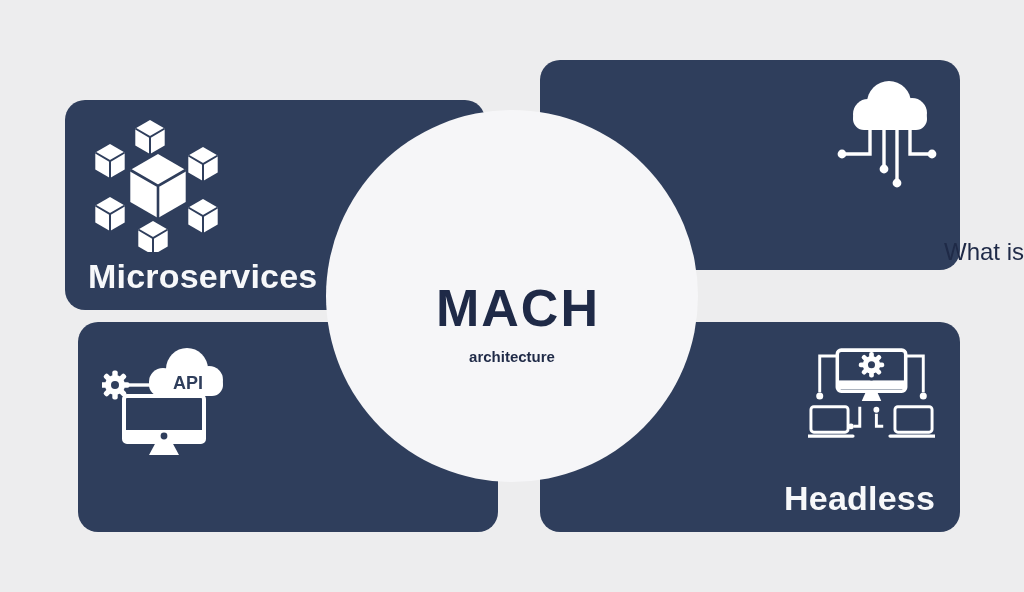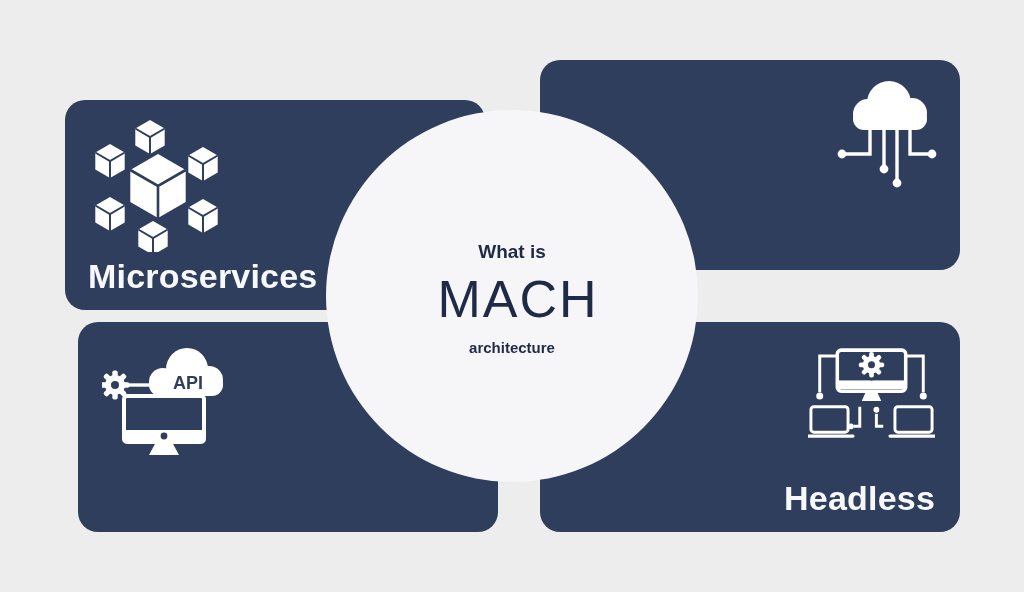--- a/index.html
+++ b/index.html
@@ -18,22 +18,22 @@
   #card-headless     {left:540px;top:322px;}
 
   .center-circle{
     position:absolute;left:326px;top:110px;width:372px;height:372px;
     border-radius:50%;background:#f6f6f8;z-index:2;
   }
   .center-text{
     position:absolute;left:0;top:238px;width:1024px;z-index:3;
     text-align:center;color:#1f2a47;
   }
-  .center-text .line1{font-size:19px;font-weight:700;line-height:28px;}
-  .center-text .line2{font-size:52px;font-weight:400;line-height:56px;margin-top:5px;letter-spacing:2px;padding-left:12px;}
+  .center-text .line1{font-size:24px;font-weight:400;line-height:28px;text-align:right;}
+  .center-text .line2{font-size:52px;font-weight:700;line-height:56px;margin-top:14px;letter-spacing:2px;padding-left:12px;}
   .center-text .line3{font-size:15px;font-weight:700;line-height:26px;margin-top:8px;}
 
   .card-label{
     position:absolute;bottom:14px;color:#f7f8fa;
     font-size:34px;font-weight:700;letter-spacing:0.2px;
   }
   .label-left {left:23px;}
   .label-right{right:25px;}
 
   .card-icon{position:absolute;}

